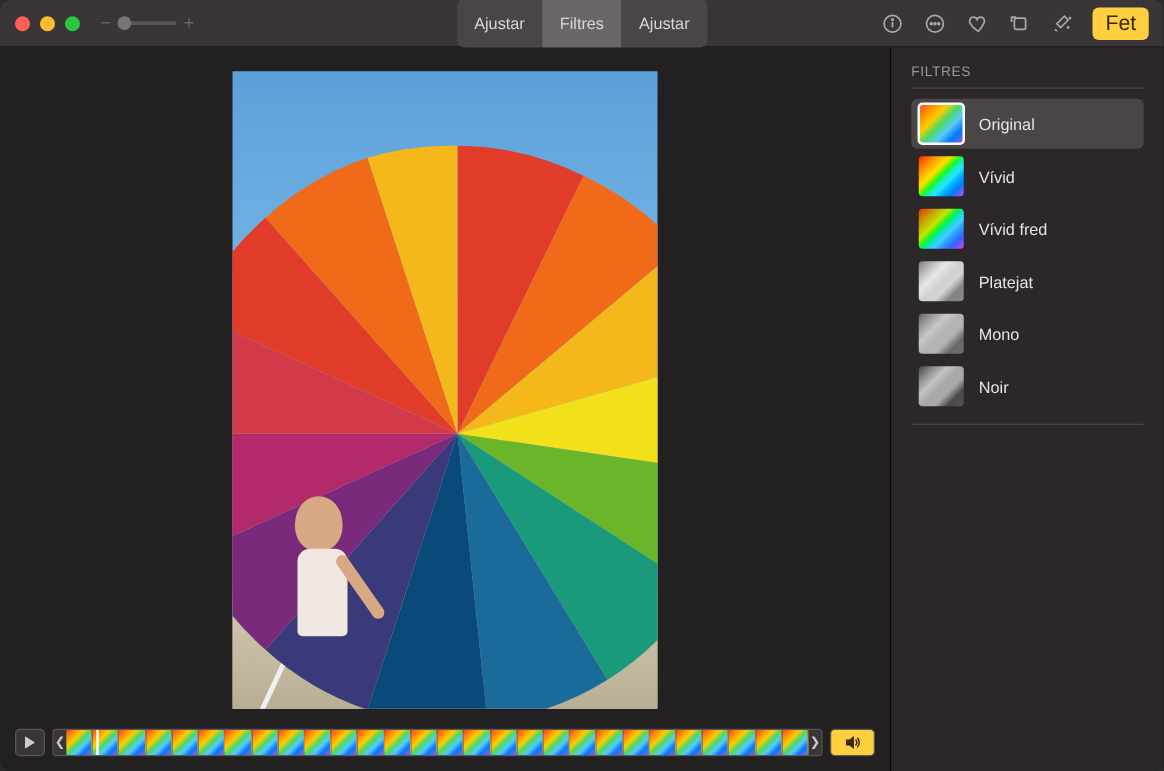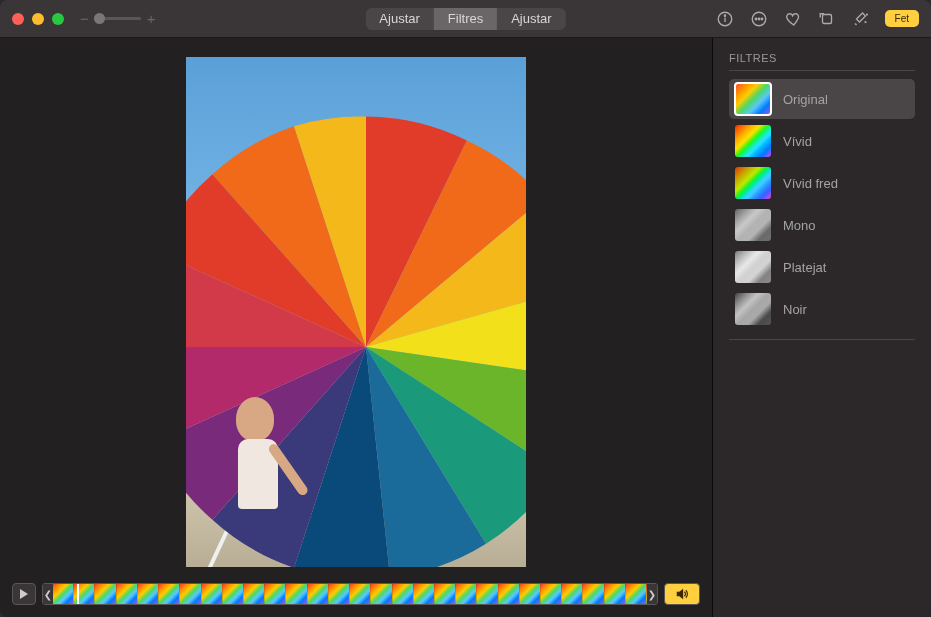--- a/index.html
+++ b/index.html
@@ -46,21 +46,21 @@
   .zoom-sign { font-size: 15px; cursor: default; user-select: none; }
 
   .center-tabs {
     position: absolute;
     left: 50%;
     transform: translateX(-50%);
     display: flex;
     background: #4a4648;
     border-radius: 6px;
     overflow: hidden;
-    height: 22px;
+    height: 39px;
   }
   .center-tab {
     padding: 3px 14px;
     font-size: 13px;
     color: #d8d6d8;
     cursor: pointer;
     display: flex;
     align-items: center;
   }
   .center-tab.active {
@@ -78,21 +78,21 @@
     display: flex; align-items: center; justify-content: center;
     color: #aaa; cursor: pointer;
   }
   .done-btn {
     background: #ffcf3f;
     color: #3a2600;
     padding: 3px 10px;
     border-radius: 5px;
     font-weight: 500;
     cursor: pointer;
-    font-size: 10px;
+    font-size: 17px;
   }
 
   .content {
     flex: 1;
     display: flex;
     background: #232022;
   }
   .main-area {
     flex: 1;
     display: flex;
@@ -255,21 +255,21 @@
   }
   .filter-thumb.vivid { filter: saturate(1.6) brightness(1.05); }
   .filter-thumb.vivid-warm { filter: saturate(1.6) sepia(0.2) hue-rotate(-8deg); }
   .filter-thumb.vivid-cool { filter: saturate(1.6) hue-rotate(18deg); }
   .filter-thumb.dramatic { filter: contrast(1.35) saturate(1.1); }
   .filter-thumb.dramatic-warm { filter: contrast(1.35) sepia(0.25); }
   .filter-thumb.dramatic-cool { filter: contrast(1.35) hue-rotate(18deg); }
   .filter-thumb.mono { filter: grayscale(1); }
   .filter-thumb.silver { filter: grayscale(1) brightness(1.25) contrast(0.85); }
   .filter-thumb.noir { filter: grayscale(1) contrast(1.6) brightness(0.8); }
-  .filter-label { color: #a3a3a3; font-size: 13px; }
+  .filter-label { color: #e5e5e5; font-size: 13px; }
   .sidebar-hr2 {
     border: none; border-top: 1px solid #4a4648; margin-top: 6px;
   }
 </style>
 </head>
 <body>
 
 <div class="window">
 
   <div class="titlebar">
@@ -429,26 +429,26 @@
           </div>
           <div class="filter-row">
             <div class="filter-thumb vivid"></div>
             <span class="filter-label">Vívid</span>
           </div>
           <div class="filter-row">
             <div class="filter-thumb vivid-cool"></div>
             <span class="filter-label">Vívid fred</span>
           </div>
           <div class="filter-row">
+            <div class="filter-thumb silver"></div>
+            <span class="filter-label">Platejat</span>
+          </div>
+          <div class="filter-row">
             <div class="filter-thumb mono"></div>
             <span class="filter-label">Mono</span>
-          </div>
-          <div class="filter-row">
-            <div class="filter-thumb silver"></div>
-            <span class="filter-label">Platejat</span>
           </div>
           <div class="filter-row">
             <div class="filter-thumb noir"></div>
             <span class="filter-label">Noir</span>
           </div>
         </div>
       <hr class="sidebar-hr2">
     </div>
   </div>
 

